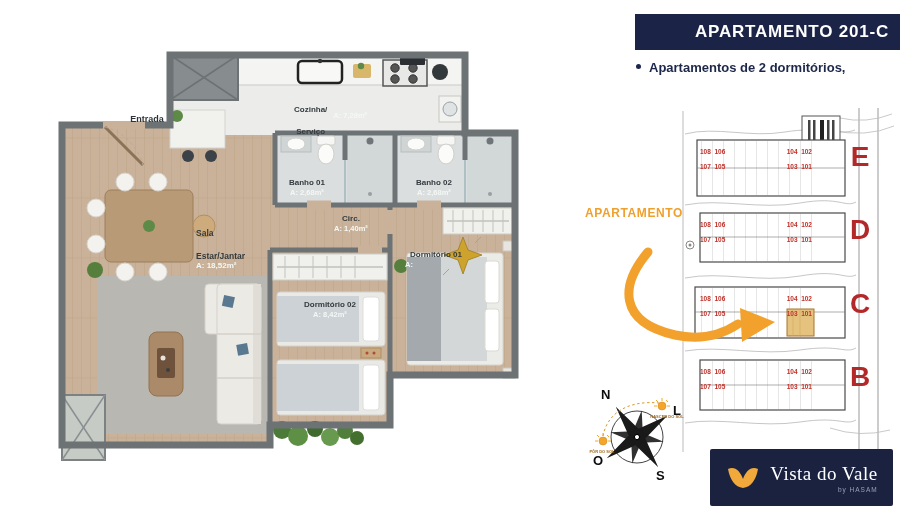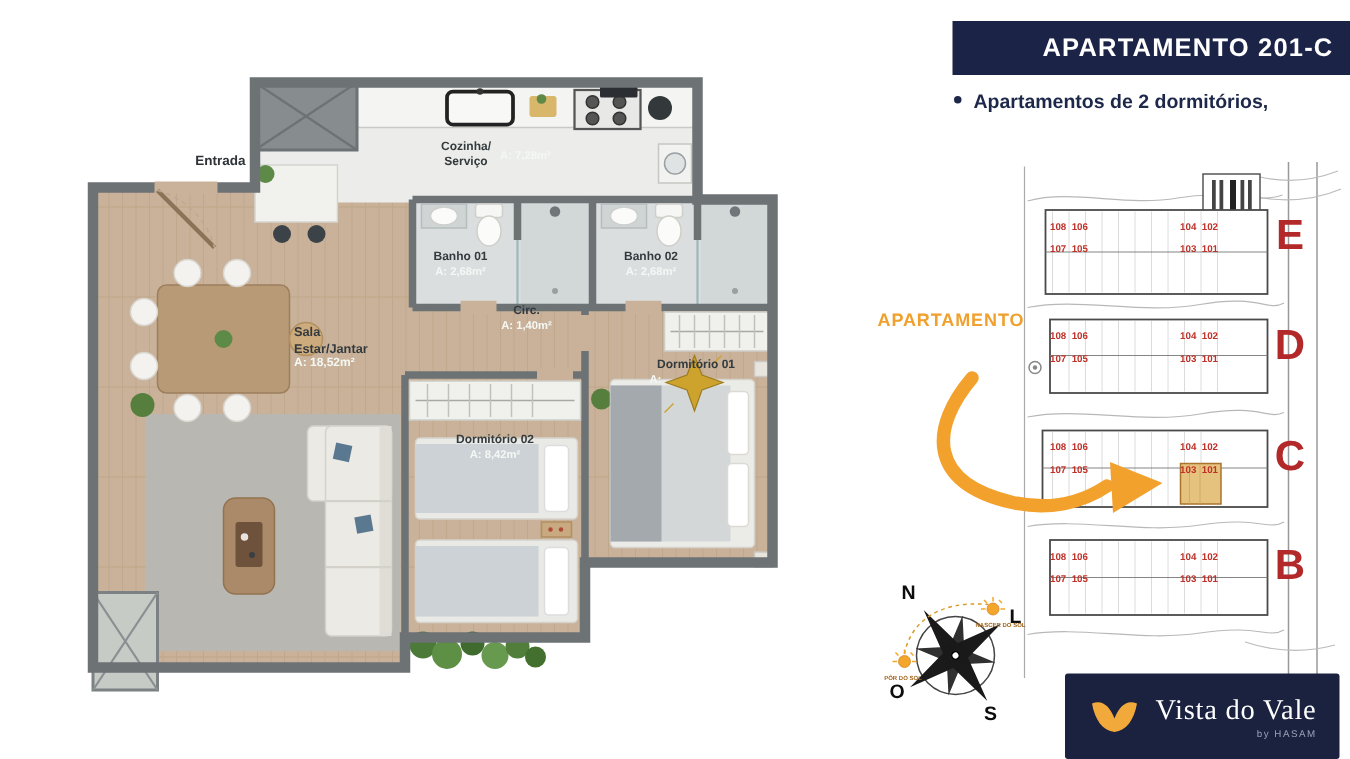--- a/index.html
+++ b/index.html
@@ -31,21 +31,21 @@
 
   
   .logo{left:710px;top:449px;width:183px;height:57px;background:#1a2240;border-radius:2px;
         display:flex;align-items:center;justify-content:center;gap:9px;}
   .logo-text{display:flex;flex-direction:column;align-items:flex-end;}
   .logo-name{font-family:"Liberation Serif",serif;color:#ffffff;font-size:19px;letter-spacing:.5px;}
   .logo-by{font-size:6.5px;color:#98a0b5;letter-spacing:1px;margin-top:1px;}
 
   
   .room{color:#333a3e;font-weight:bold;text-align:center;line-height:1.25;}
-  .rn{font-size:8px;}
+  .rn{font-size:8px;margin-top:12px;}
   .ra{font-size:7.5px;color:#f4f8f5;font-weight:bold;}
   .left-align{text-align:left;}
 </style>
 </head>
 <body>
 
 <div id="stage">
 
   <svg class="abs" style="left:55px;top:48px" width="470" height="418" viewBox="0 0 470 418">
     <defs>
@@ -224,21 +224,21 @@
     <div class="rn" style="font-size:8.5px">Sala</div>
     <div class="rn" style="font-size:8.5px">Estar/Jantar</div>
     <div class="ra" style="font-size:8px">A: 18,52m²</div>
   </div>
 
   <div class="abs room" style="left:325px;top:202px;width:52px">
     <div class="rn">Circ.</div>
     <div class="ra">A: 1,40m²</div>
   </div>
 
-  <div class="abs room" style="left:427px;top:238px;width:74px">
+  <div class="abs room" style="left:399px;top:238px;width:74px">
     <div class="rn">Dormitório 01</div>
     <div class="ra" style="text-align:left;margin-left:6px">A:</div>
   </div>
 
   <div class="abs room" style="left:283px;top:288px;width:94px">
     <div class="rn">Dormitório 02</div>
     <div class="ra">A: 8,42m²</div>
   </div>
 
   <div class="abs title-bar">

